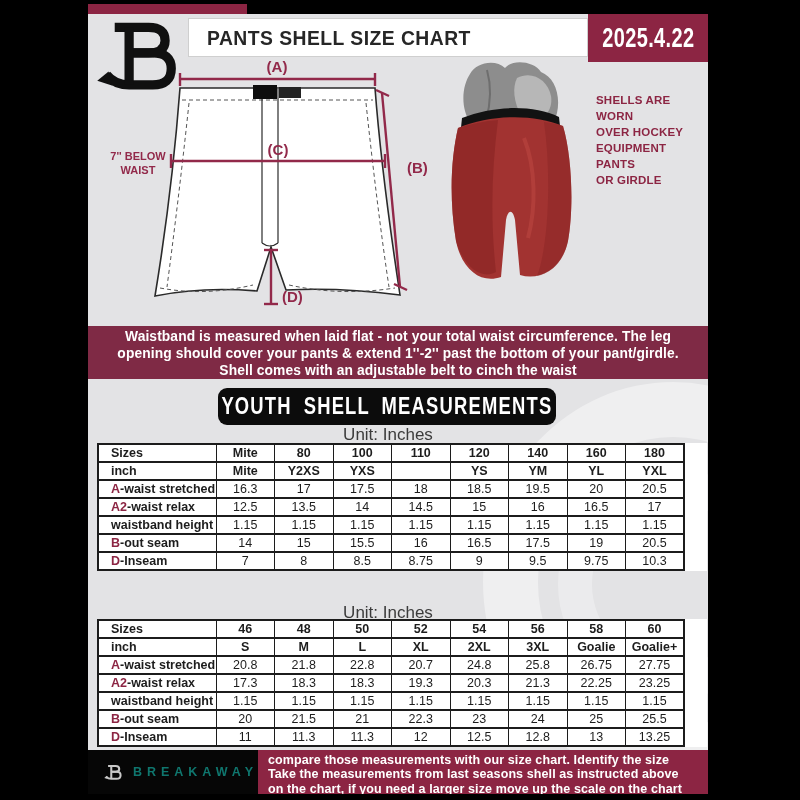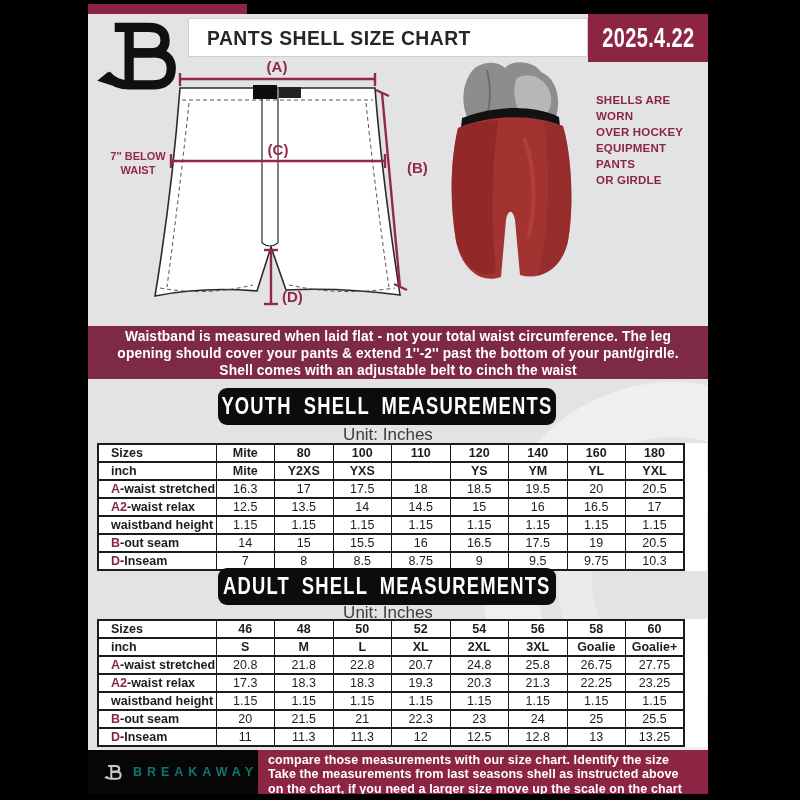--- a/index.html
+++ b/index.html
@@ -251,23 +251,20 @@
               <td>8.75</td>
               <td>9</td>
               <td>9.5</td>
               <td>9.75</td>
               <td>10.3</td>
             </tr>
           </tbody>
         </table>
     </div>
 
-    <div class="sec-header adult">
-      <span>ADULT SHELL MEASUREMENTS</span>
-    </div>
     <div class="unit adult">Unit: Inches</div>
     <div class="table-wrap adult">
       <table>
           <tbody id="adult-tbody">
             <tr class="hdr">
               <td class="lbl">Sizes</td>
               <td>46</td>
               <td>48</td>
               <td>50</td>
               <td>52</td>

